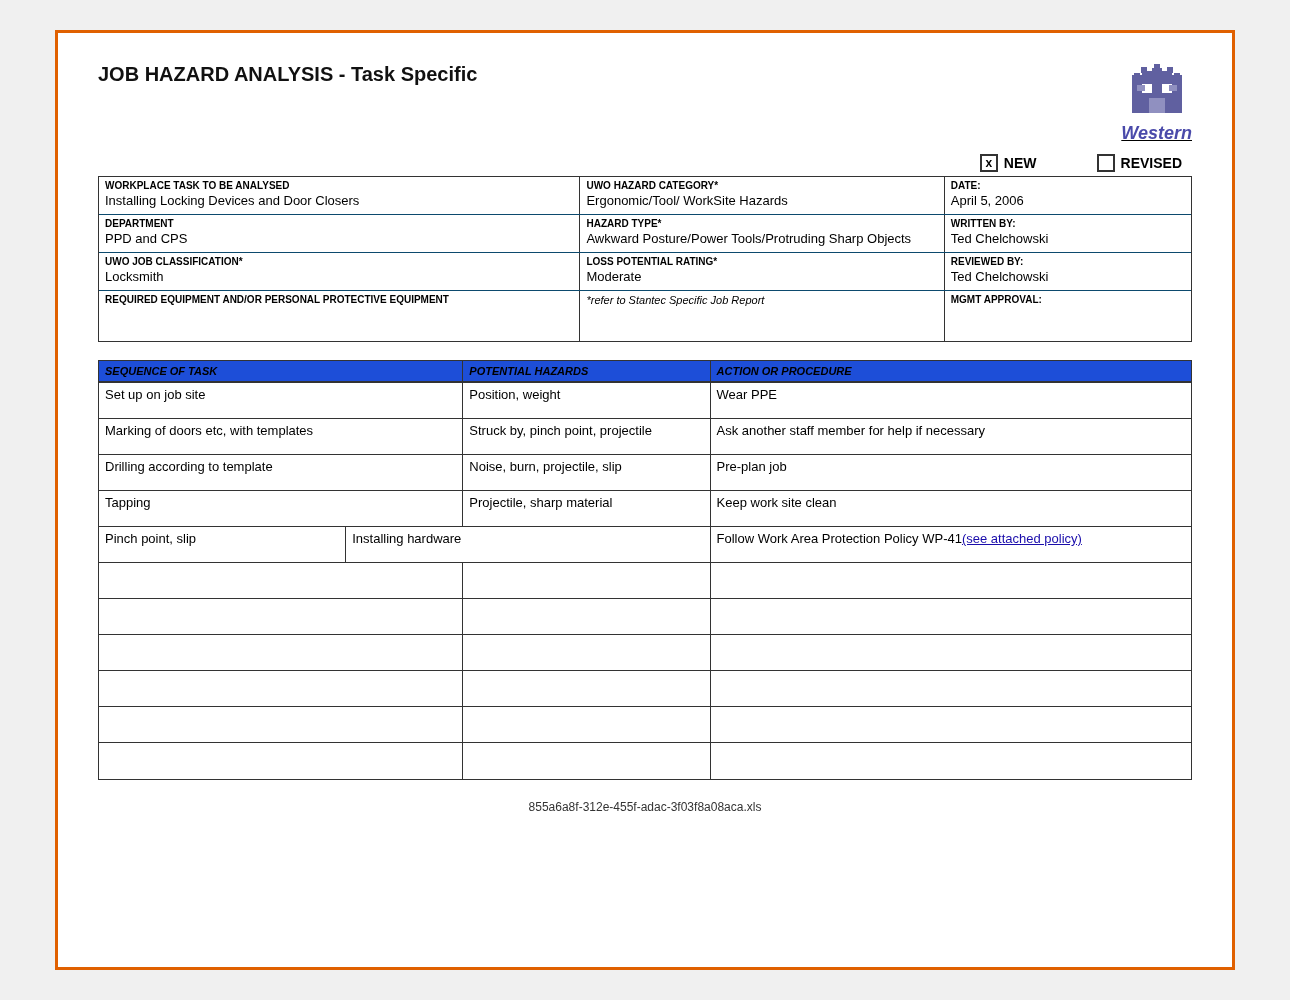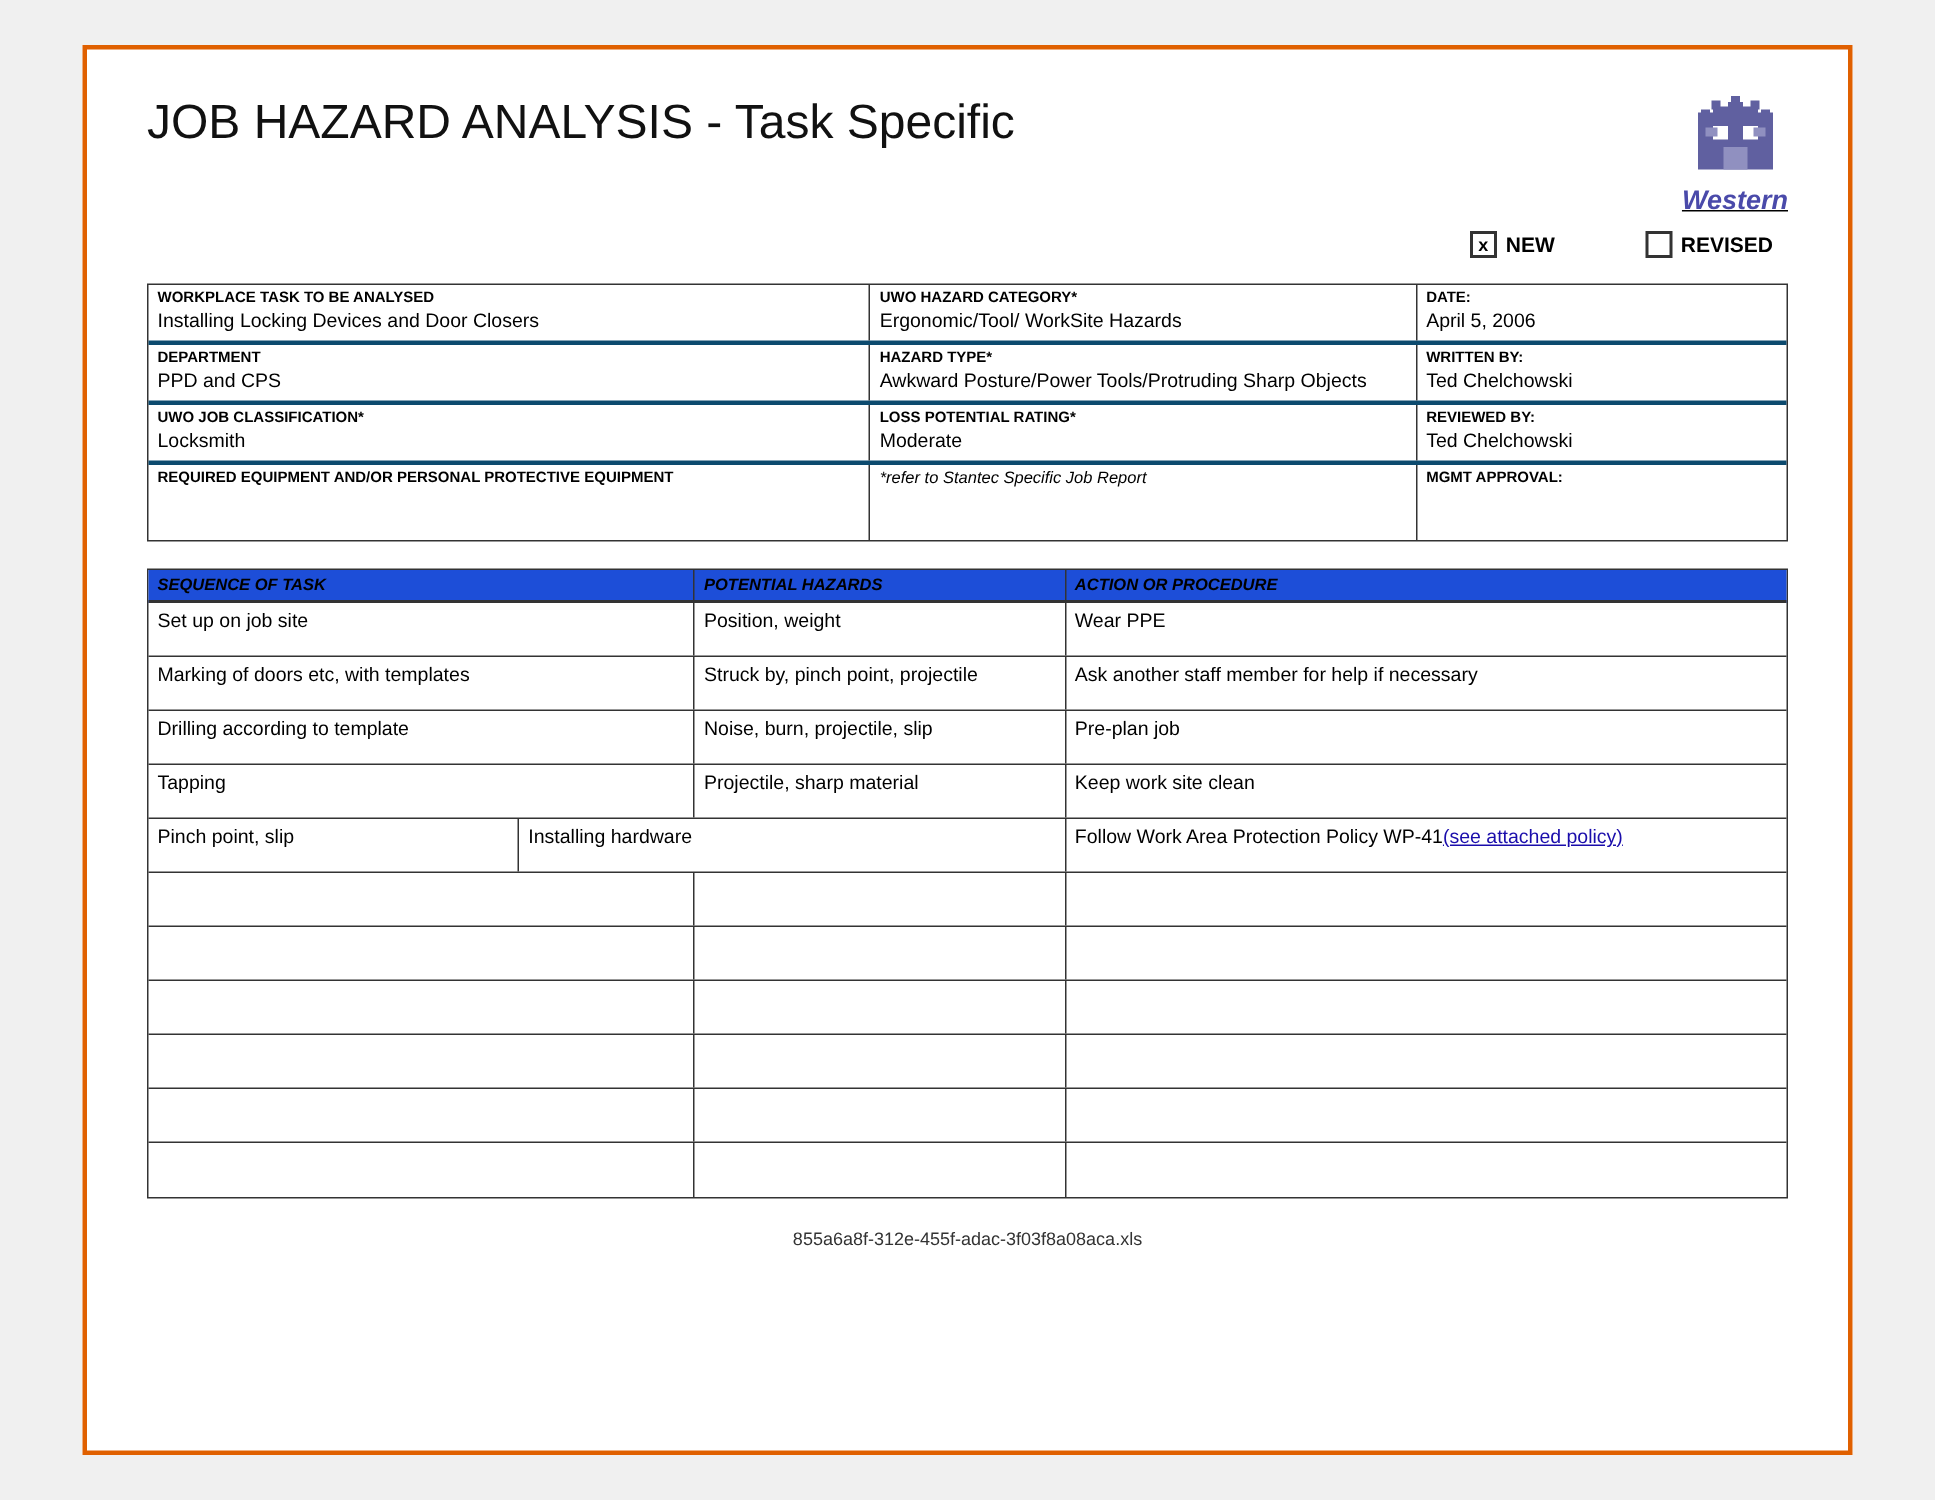--- a/index.html
+++ b/index.html
@@ -21,22 +21,22 @@
       padding: 30px 40px 20px 40px;
       position: relative;
     }
     .header-section {
       display: flex;
       justify-content: space-between;
       align-items: flex-start;
       margin-bottom: 10px;
     }
     .title {
-      font-size: 32px;
-      font-weight: normal;
+      font-size: 20px;
+      font-weight: bold;
       color: #111;
     }
     .logo-area {
       text-align: center;
       text-decoration: underline;
     }
     .logo-castle {
       width: 60px;
       height: 55px;
       margin-bottom: 2px;
@@ -44,21 +44,21 @@
     .logo-text {
       font-size: 18px;
       color: #4a4aaa;
       font-style: italic;
       font-weight: bold;
     }
     .status-row {
       display: flex;
       justify-content: flex-end;
       gap: 60px;
-      margin-bottom: 17px;
+      margin-bottom: 4px;
       padding-right: 10px;
     }
     .status-item {
       display: flex;
       align-items: center;
       gap: 6px;
       font-size: 14px;
       font-weight: bold;
     }
     .checkbox-box {
@@ -76,21 +76,21 @@
       font-size: 12px;
       font-weight: bold;
     }
     
     .form-grid {
       border: 1px solid #333;
       width: 100%;
     }
     .form-row {
       display: flex;
-      border-bottom: 3px solid #0c4a6e;
+      border-bottom: 1px solid #0c4a6e;
     }
     .form-row:last-child {
       border-bottom: none;
     }
     .cell {
       border-right: 1px solid #333;
       padding: 3px 6px;
       flex: 1;
     }
     .cell:last-child {

